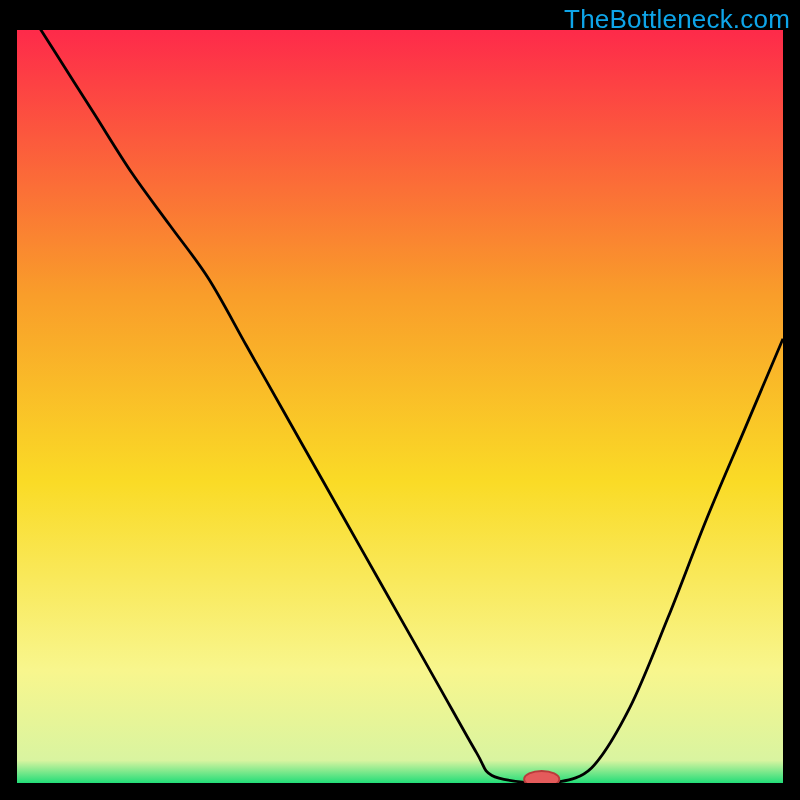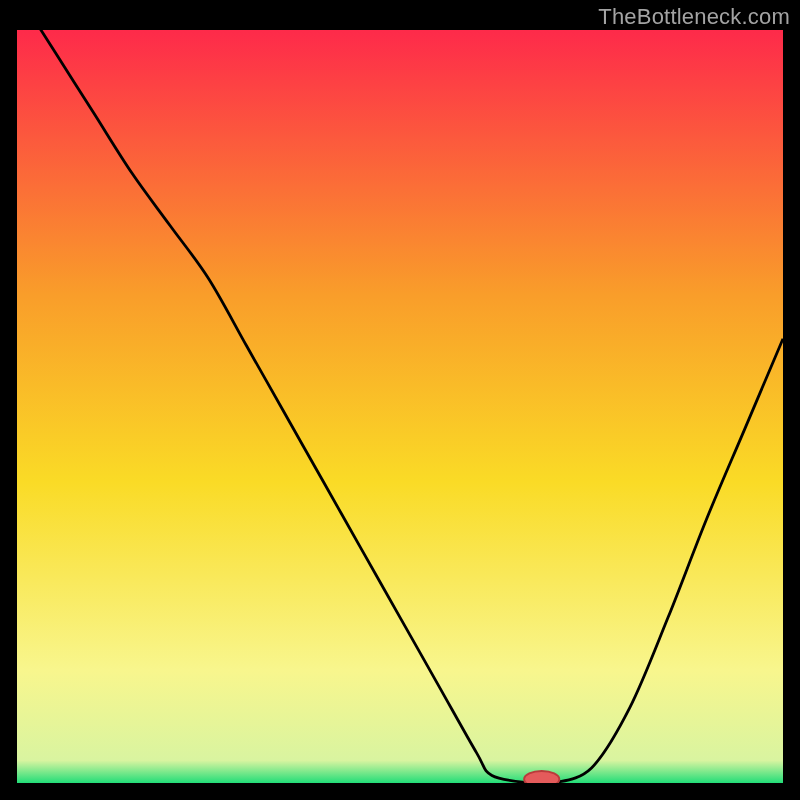--- a/index.html
+++ b/index.html
@@ -14,22 +14,22 @@
   .outer {
     width: 800px;
     height: 800px;
     background: #000;
     position: relative;
   }
   .watermark {
     position: absolute;
     top: 4px;
     right: 10px;
-    color: #a3a3a3;
-    font-size: 22px;
+    color: #0ea5e9;
+    font-size: 26px;
     font-weight: 500;
     letter-spacing: 0.2px;
     z-index: 10;
   }
   .plot-wrap {
     position: absolute;
     left: 17px;
     top: 30px;
     width: 766px;
     height: 753px;

